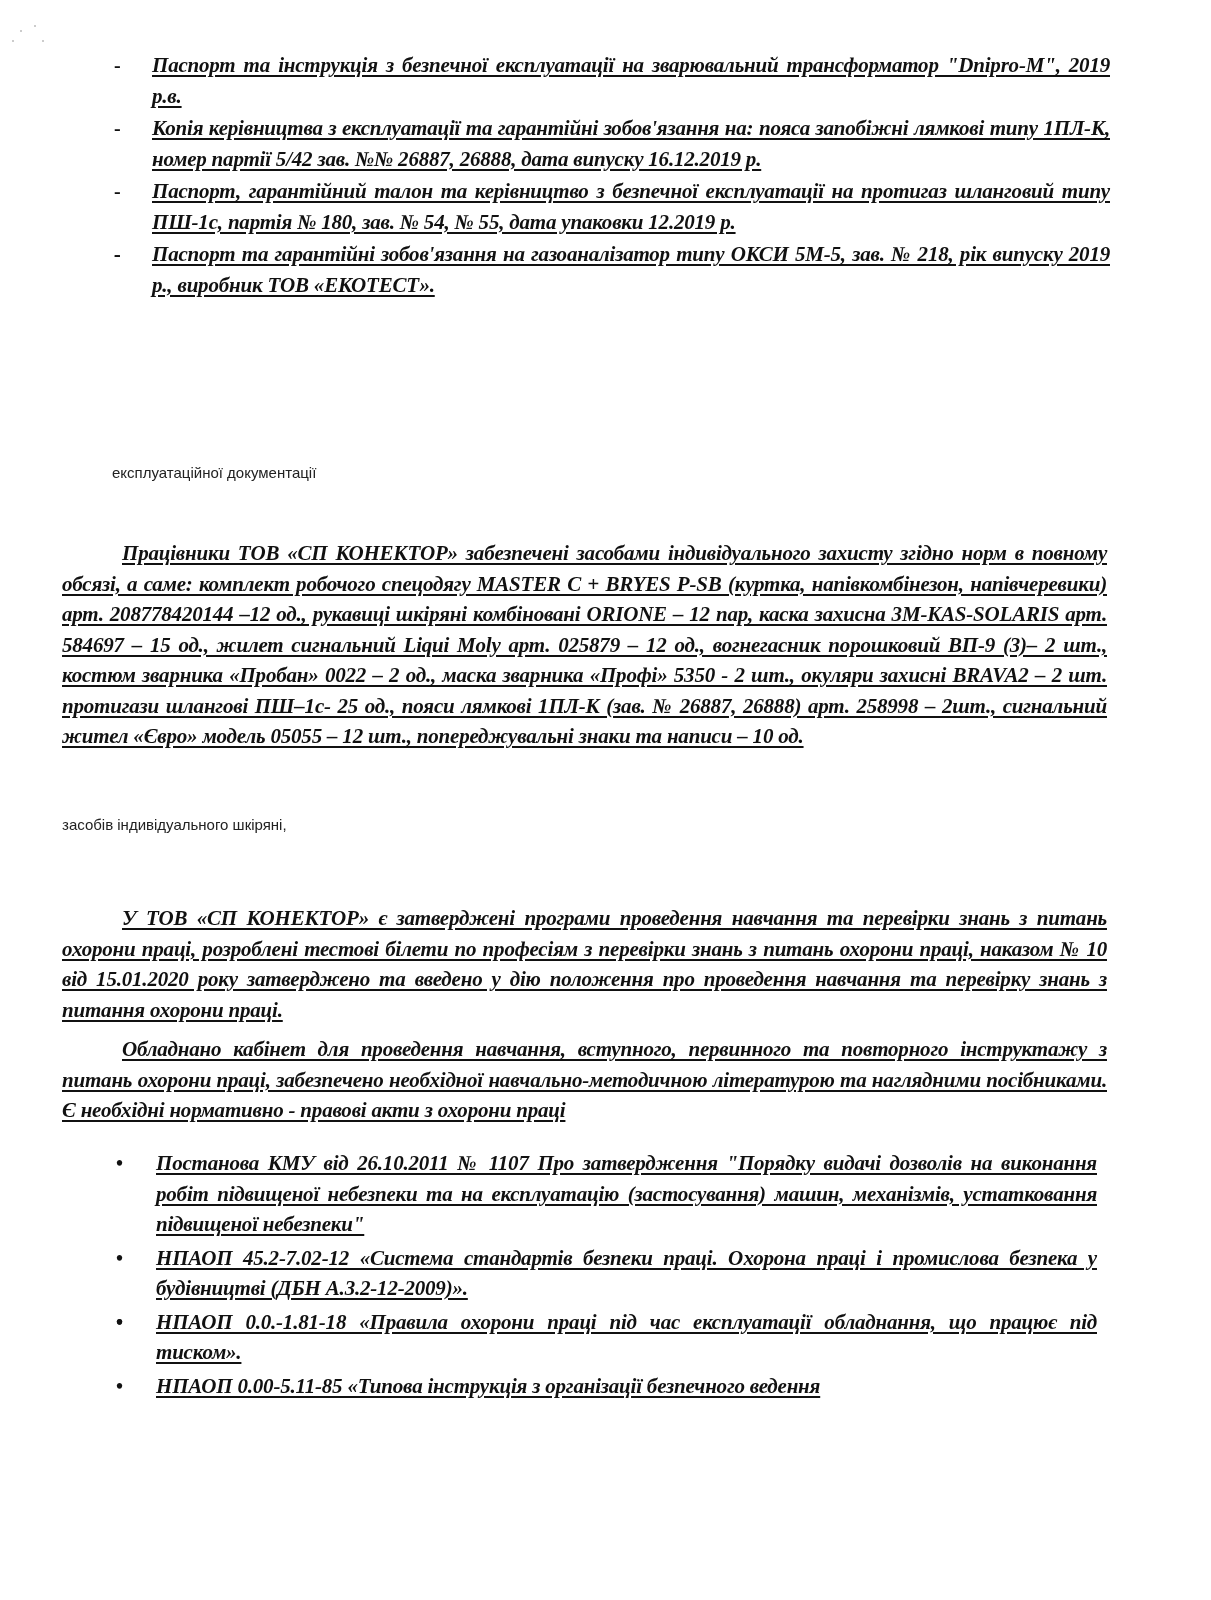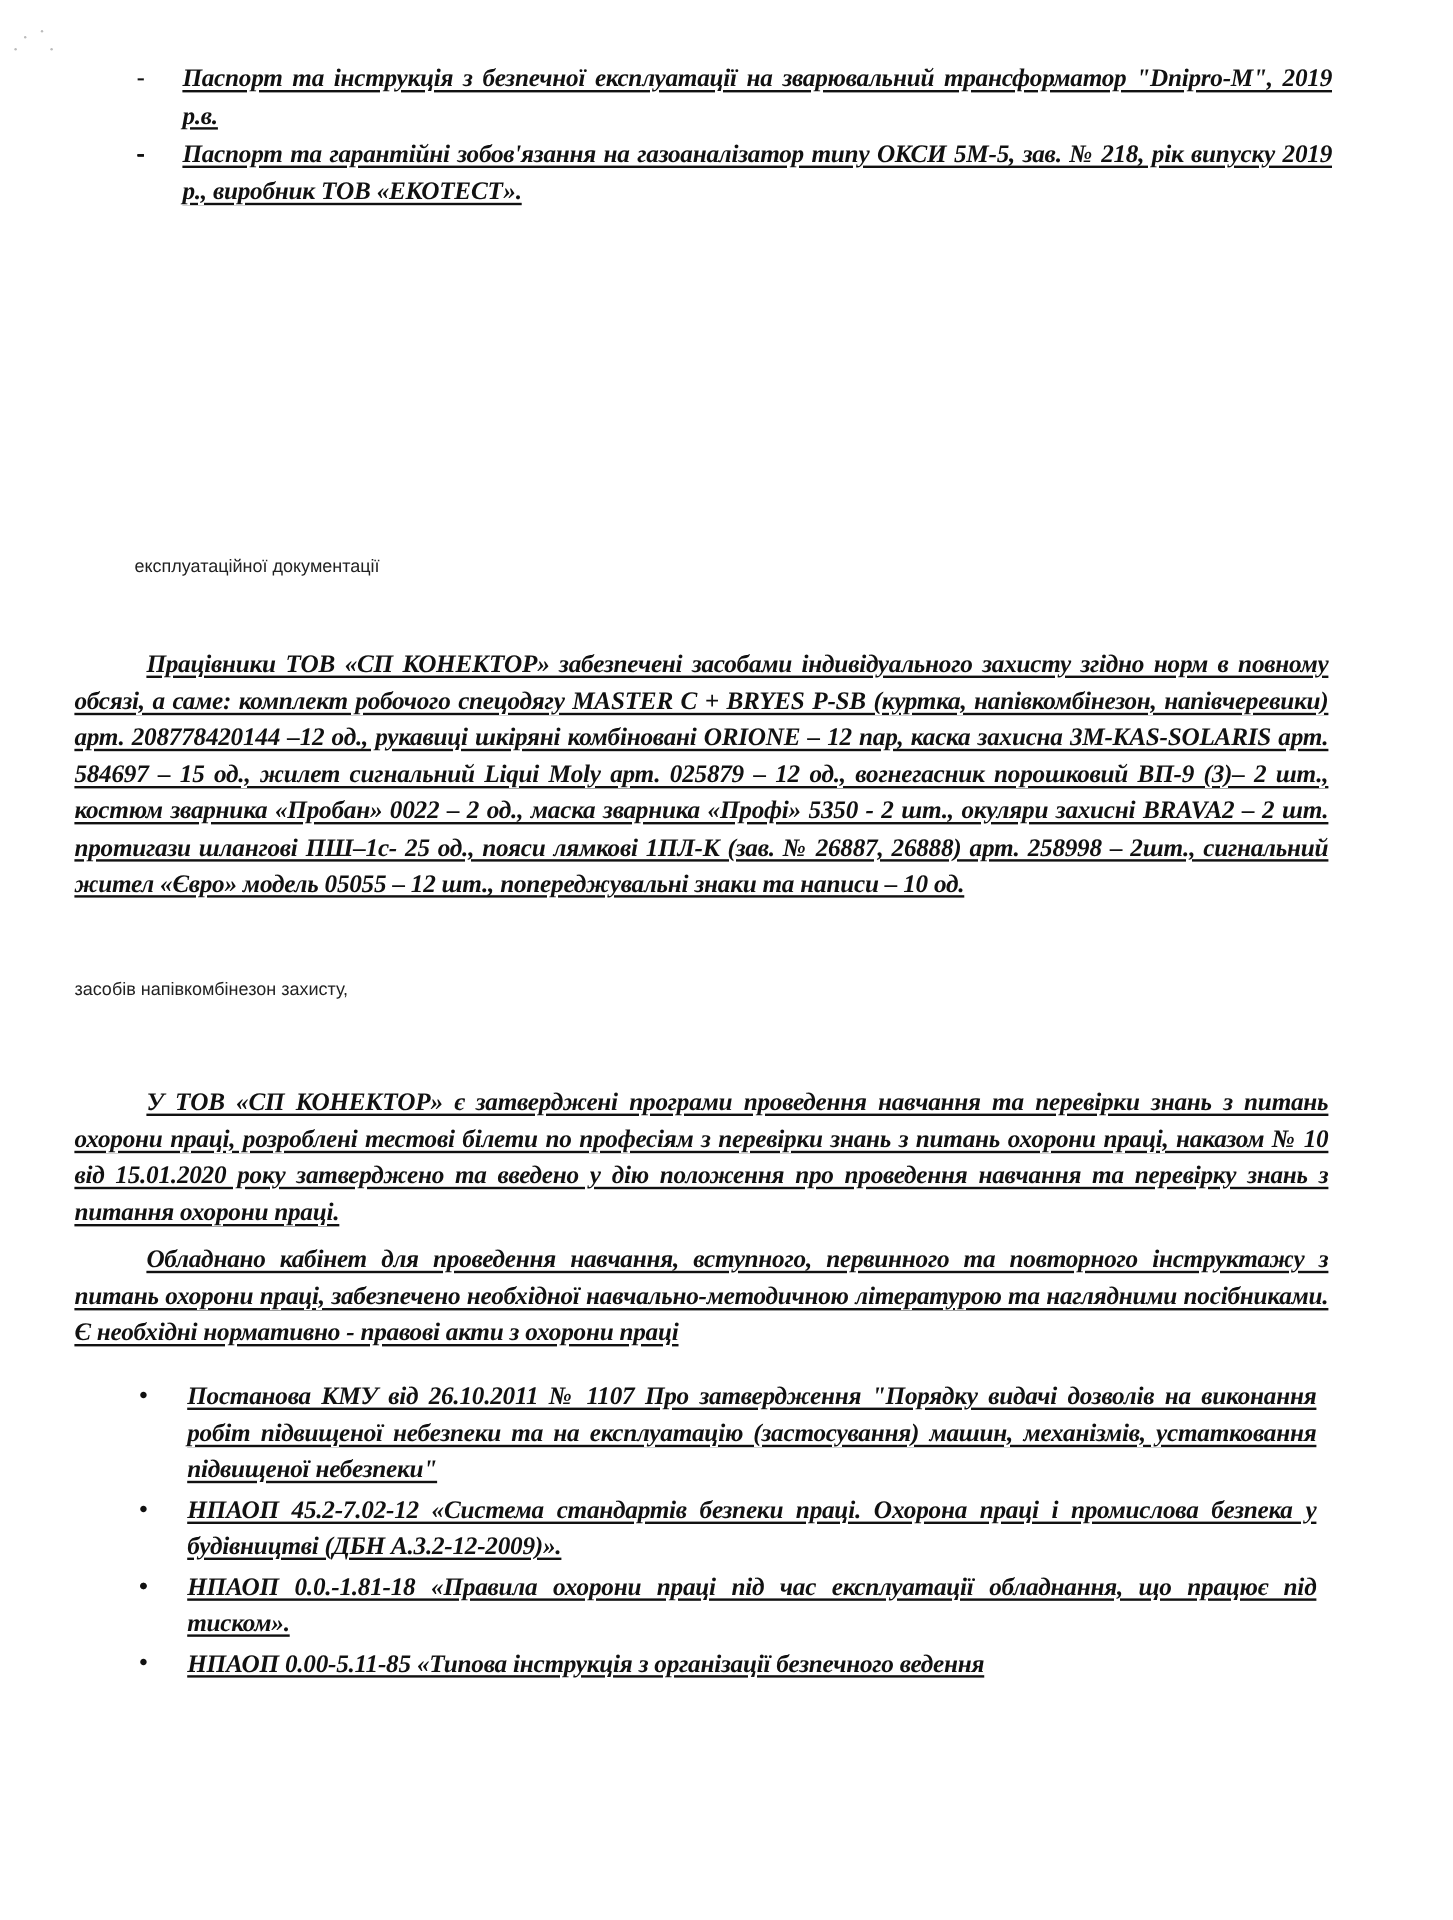--- a/index.html
+++ b/index.html
@@ -44,38 +44,40 @@
   <div class="speck" style="left:34px;top:25px"></div>
   <div class="speck" style="left:42px;top:40px"></div>
 
   <ul class="dash-list">
     <li class="emph">
       <span class="dash">-</span>
       <span>Паспорт та інструкція з безпечної експлуатації на зварювальний трансформатор "Dnipro-M", 2019 р.в.</span>
     </li>
     <li class="emph">
       <span class="dash">-</span>
+      <span>Копія керівництва з експлуатації та гарантійні зобов'язання на: пояса запобіжні лямкові типу 1ПЛ-К, номер партії 5/42 зав. №№ 26887, 26888, дата випуску 16.12.2019 р.</span>
     </li>
     <li class="emph">
       <span class="dash">-</span>
+      <span>Паспорт, гарантійний талон та керівництво з безпечної експлуатації на протигаз шланговий типу ПШ-1с, партія № 180, зав. № 54, № 55, дата упаковки 12.2019 р.</span>
     </li>
     <li class="emph">
       <span class="dash">-</span>
     </li>
     <li class="emph">
       <span class="dash">-</span>
       <span>Паспорт та гарантійні зобов'язання на газоаналізатор типу ОКСИ 5М-5, зав. № 218, рік випуску 2019 р., виробник ТОВ «ЕКОТЕСТ».</span>
     </li>
   </ul>
 
   <div class="caption" style="left:112px;top:464px;">експлуатаційної документації</div>
 
   <p class="para emph" style="left:62px;top:538px;">Працівники ТОВ «СП КОНЕКТОР» забезпечені засобами індивідуального захисту згідно норм в повному обсязі, а саме: комплект робочого спецодягу MASTER С + BRYES P-SB (куртка, напівкомбінезон, напівчеревики) арт. 208778420144 –12 од., рукавиці шкіряні комбіновані ORIONE – 12 пар, каска захисна 3M-KAS-SOLARIS арт. 584697 – 15 од., жилет сигнальний Liqui Moly арт. 025879 – 12 од., вогнегасник порошковий ВП-9 (3)– 2 шт., костюм зварника «Пробан» 0022 – 2 од., маска зварника «Профі» 5350 - 2 шт., окуляри захисні BRAVA2 – 2 шт. протигази шлангові ПШ–1с- 25 од., пояси лямкові 1ПЛ-К (зав. № 26887, 26888) арт. 258998 – 2шт., сигнальний жител «Євро» модель 05055 – 12 шт., попереджувальні знаки та написи – 10 од.</p>
 
-  <div class="caption" style="left:62px;top:816px;">засобів напівкомбінезон захисту,</div>
+  <div class="caption" style="left:62px;top:816px;">засобів індивідуального шкіряні,</div>
 
   <p class="para emph" style="left:62px;top:886px;margin-top:17px;">У ТОВ «СП КОНЕКТОР» є затверджені програми проведення навчання та перевірки знань з питань охорони праці, розроблені тестові білети по професіям з перевірки знань з питань охорони праці, наказом № 10 від 15.01.2020 року затверджено та введено у дію положення про проведення навчання та перевірку знань з питання охорони праці.</p>
 
   <p class="para emph" style="left:62px;top:1034px;">Обладнано кабінет для проведення навчання, вступного, первинного та повторного інструктажу з питань охорони праці, забезпечено необхідної навчально-методичною літературою та наглядними посібниками. Є необхідні нормативно - правові акти з охорони праці</p>
 
   <ul class="bullet-list">
     <li class="emph">
       <span class="bullet">•</span>
       <span>Постанова КМУ від 26.10.2011 № 1107 Про затвердження "Порядку видачі дозволів на виконання робіт підвищеної небезпеки та на експлуатацію (застосування) машин, механізмів, устатковання підвищеної небезпеки"</span>
     </li>

